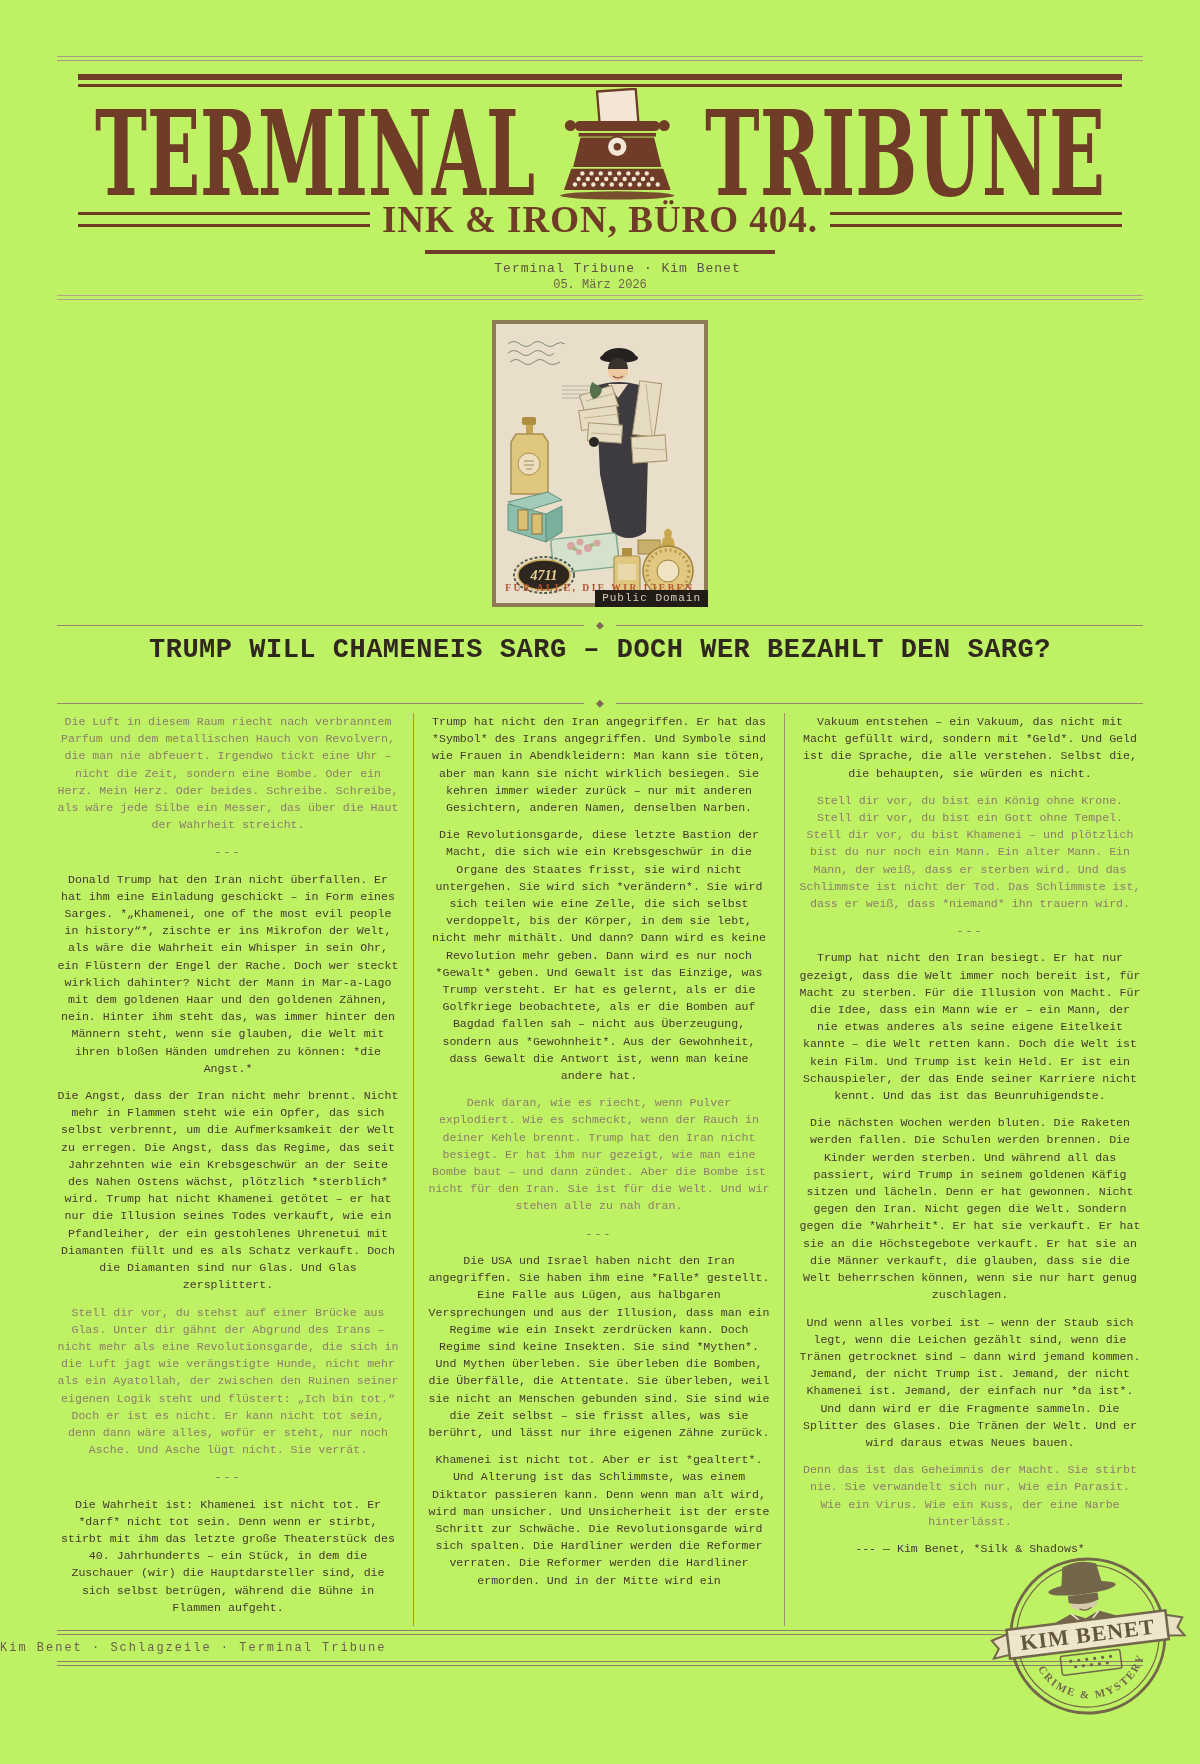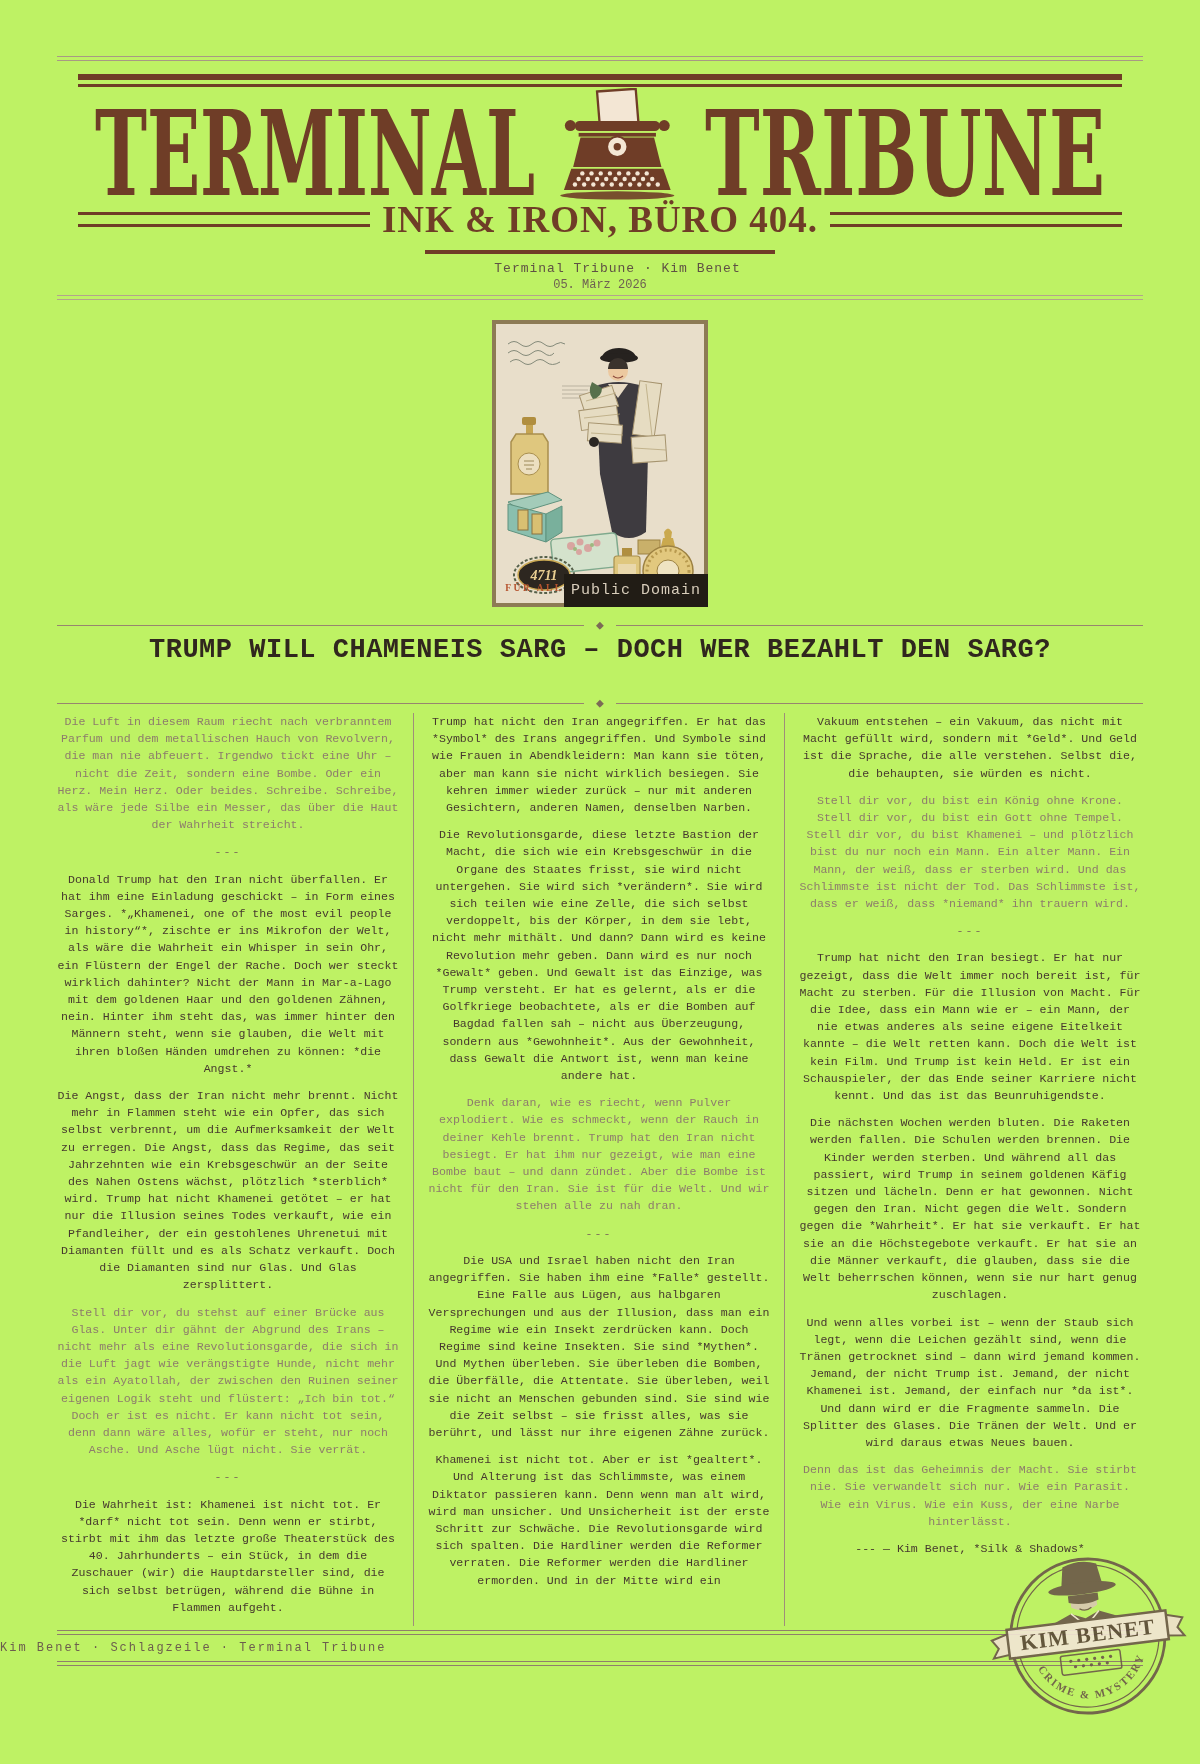--- a/index.html
+++ b/index.html
@@ -24,21 +24,21 @@
           color:#5f5144;letter-spacing:1px;padding-left:35px;}
   .dateline{position:absolute;left:0;right:0;top:278px;text-align:center;font-size:12px;color:#6e6052;}
   .head-sep{position:absolute;left:57px;right:57px;top:295px;height:3px;
             border-top:1px solid #b3a38d;border-bottom:1px solid #b3a38d;}
 
   
   .ad{position:absolute;left:492px;top:320px;width:208px;height:279px;margin:0;
       border:4px solid #8d7b55;background:#e8decа;}
   .ad svg{display:block;width:208px;height:279px;}
   .pd-badge{position:absolute;right:-4px;bottom:-4px;background:#211c15;color:#d8cdbb;
-            font-size:15px;line-height:17px;padding:8px 7px;letter-spacing:1px;}
+            font-size:11px;line-height:17px;padding:0 7px;letter-spacing:1px;}
 
   
   .divider{position:absolute;left:57px;right:57px;display:flex;align-items:center;}
   .divider .line{flex:1;border-top:1px solid #97856f;height:0;}
   .divider .diamond{color:#7c6a56;font-size:13px;margin:0 12px;line-height:1;}
   .d1{top:619px;} .d2{top:697px;}
   .headline{position:absolute;left:57px;right:57px;top:635px;margin:0;text-align:center;
             font-family:"Liberation Mono",monospace;font-weight:bold;font-size:27px;
             letter-spacing:.5px;color:#30271e;}
 

